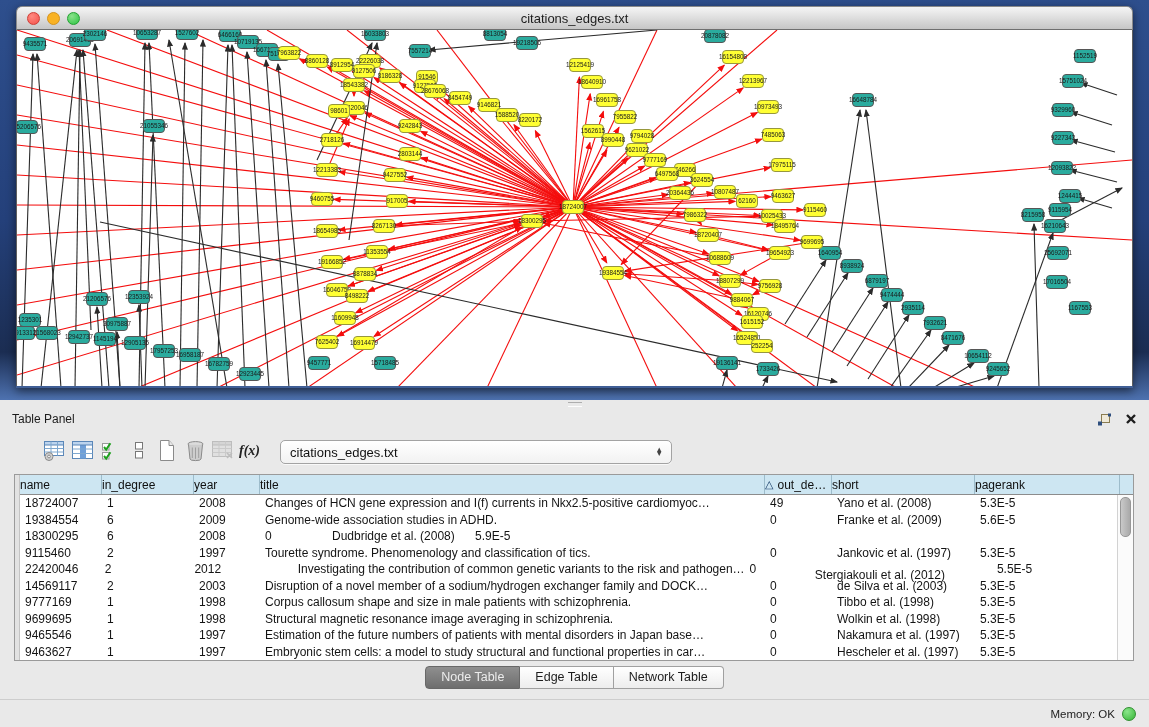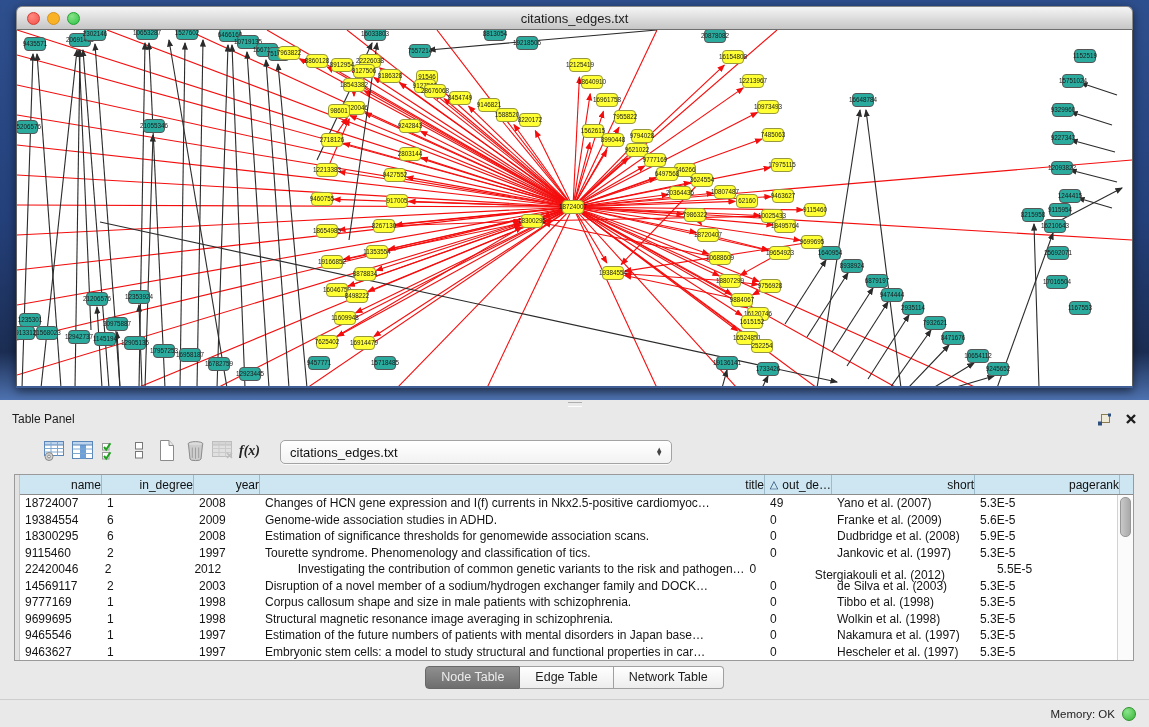--- a/index.html
+++ b/index.html
@@ -34,21 +34,21 @@
     border-radius:5px;background:linear-gradient(#ffffff,#f2f2f2);display:flex;align-items:center;
     padding:0 6px 0 9px;font-size:13px;color:#111;box-shadow:0 1px 0 rgba(255,255,255,.7);}
   .combo .arrows{margin-left:auto;display:flex;flex-direction:column;line-height:4.5px;
     font-size:7.5px;color:#444;padding-right:2px;}
   
   .dtable{position:relative;margin:3px 0 0 14px;width:1120px;height:187px;box-sizing:border-box;
     border:1px solid #9a9a9a;background:#fff;font-size:12px;overflow:hidden;}
   .leftstrip{position:absolute;left:0;top:0;bottom:0;width:4px;background:#e2e2e2;border-right:1px solid #c4c4c4;}
   .thead{display:flex;height:20px;margin-left:5px;background:#cde6f2;border-bottom:1px solid #8c8c8c;box-sizing:border-box;}
   .th{box-sizing:border-box;border-right:1px solid #9dbccb;display:flex;align-items:center;
-    justify-content:flex-end;color:#101010;white-space:nowrap;overflow:hidden;}
+    justify-content:flex-start;color:#101010;white-space:nowrap;overflow:hidden;}
   .sort-tri{color:#143a66;margin-right:4px;font-size:11px;}
   .tbody{margin-left:5px;}
   .tr{display:flex;height:16.5px;align-items:center;}
   .td{box-sizing:border-box;padding-left:5px;white-space:nowrap;overflow:hidden;color:#141414;}
   .vscroll{position:absolute;right:0;top:20px;bottom:0;width:15px;background:#fbfbfb;border-left:1px solid #d2d2d2;}
   .vthumb{position:absolute;top:2px;left:2px;width:9px;height:38px;border-radius:5px;
     background:linear-gradient(90deg,#c9c9c9,#a9a9a9);border:1px solid #979797;}
   
   .tabs{display:flex;justify-content:center;margin-top:5px;}
   .tab{height:21px;line-height:21px;padding:0 15px;font-size:12.5px;color:#1c1c1c;
@@ -879,37 +879,36 @@
           <span>pagerank</span>
         </div>
       </div>
     <div class="tbody" id="tbody">
         <div class="tr">
           <div class="td" style="width: 82px;">18724007</div>
           <div class="td" style="width: 92px;">1</div>
           <div class="td" style="width: 66px;">2008</div>
           <div class="td" style="width: 505px;">Changes of HCN gene expression and I(f) currents in Nkx2.5-positive cardiomyoc…</div>
           <div class="td" style="width: 67px;">49</div>
-          <div class="td" style="width: 143px;">Yano et al. (2007)</div>
+          <div class="td" style="width: 143px;">Yano et al. (2008)</div>
           <div class="td" style="width: 145px;">5.3E-5</div>
         </div>
         <div class="tr">
           <div class="td" style="width: 82px;">19384554</div>
           <div class="td" style="width: 92px;">6</div>
           <div class="td" style="width: 66px;">2009</div>
           <div class="td" style="width: 505px;">Genome-wide association studies in ADHD.</div>
           <div class="td" style="width: 67px;">0</div>
           <div class="td" style="width: 143px;">Franke et al. (2009)</div>
           <div class="td" style="width: 145px;">5.6E-5</div>
         </div>
         <div class="tr">
           <div class="td" style="width: 82px;">18300295</div>
           <div class="td" style="width: 92px;">6</div>
           <div class="td" style="width: 66px;">2008</div>
-          <div class="td" style="width: 505px;">Estimation of significance thresholds for genomewide association scans.</div>
           <div class="td" style="width: 67px;">0</div>
           <div class="td" style="width: 143px;">Dudbridge et al. (2008)</div>
           <div class="td" style="width: 145px;">5.9E-5</div>
         </div>
         <div class="tr">
           <div class="td" style="width: 82px;">9115460</div>
           <div class="td" style="width: 92px;">2</div>
           <div class="td" style="width: 66px;">1997</div>
           <div class="td" style="width: 505px;">Tourette syndrome. Phenomenology and classification of tics.</div>
           <div class="td" style="width: 67px;">0</div>

